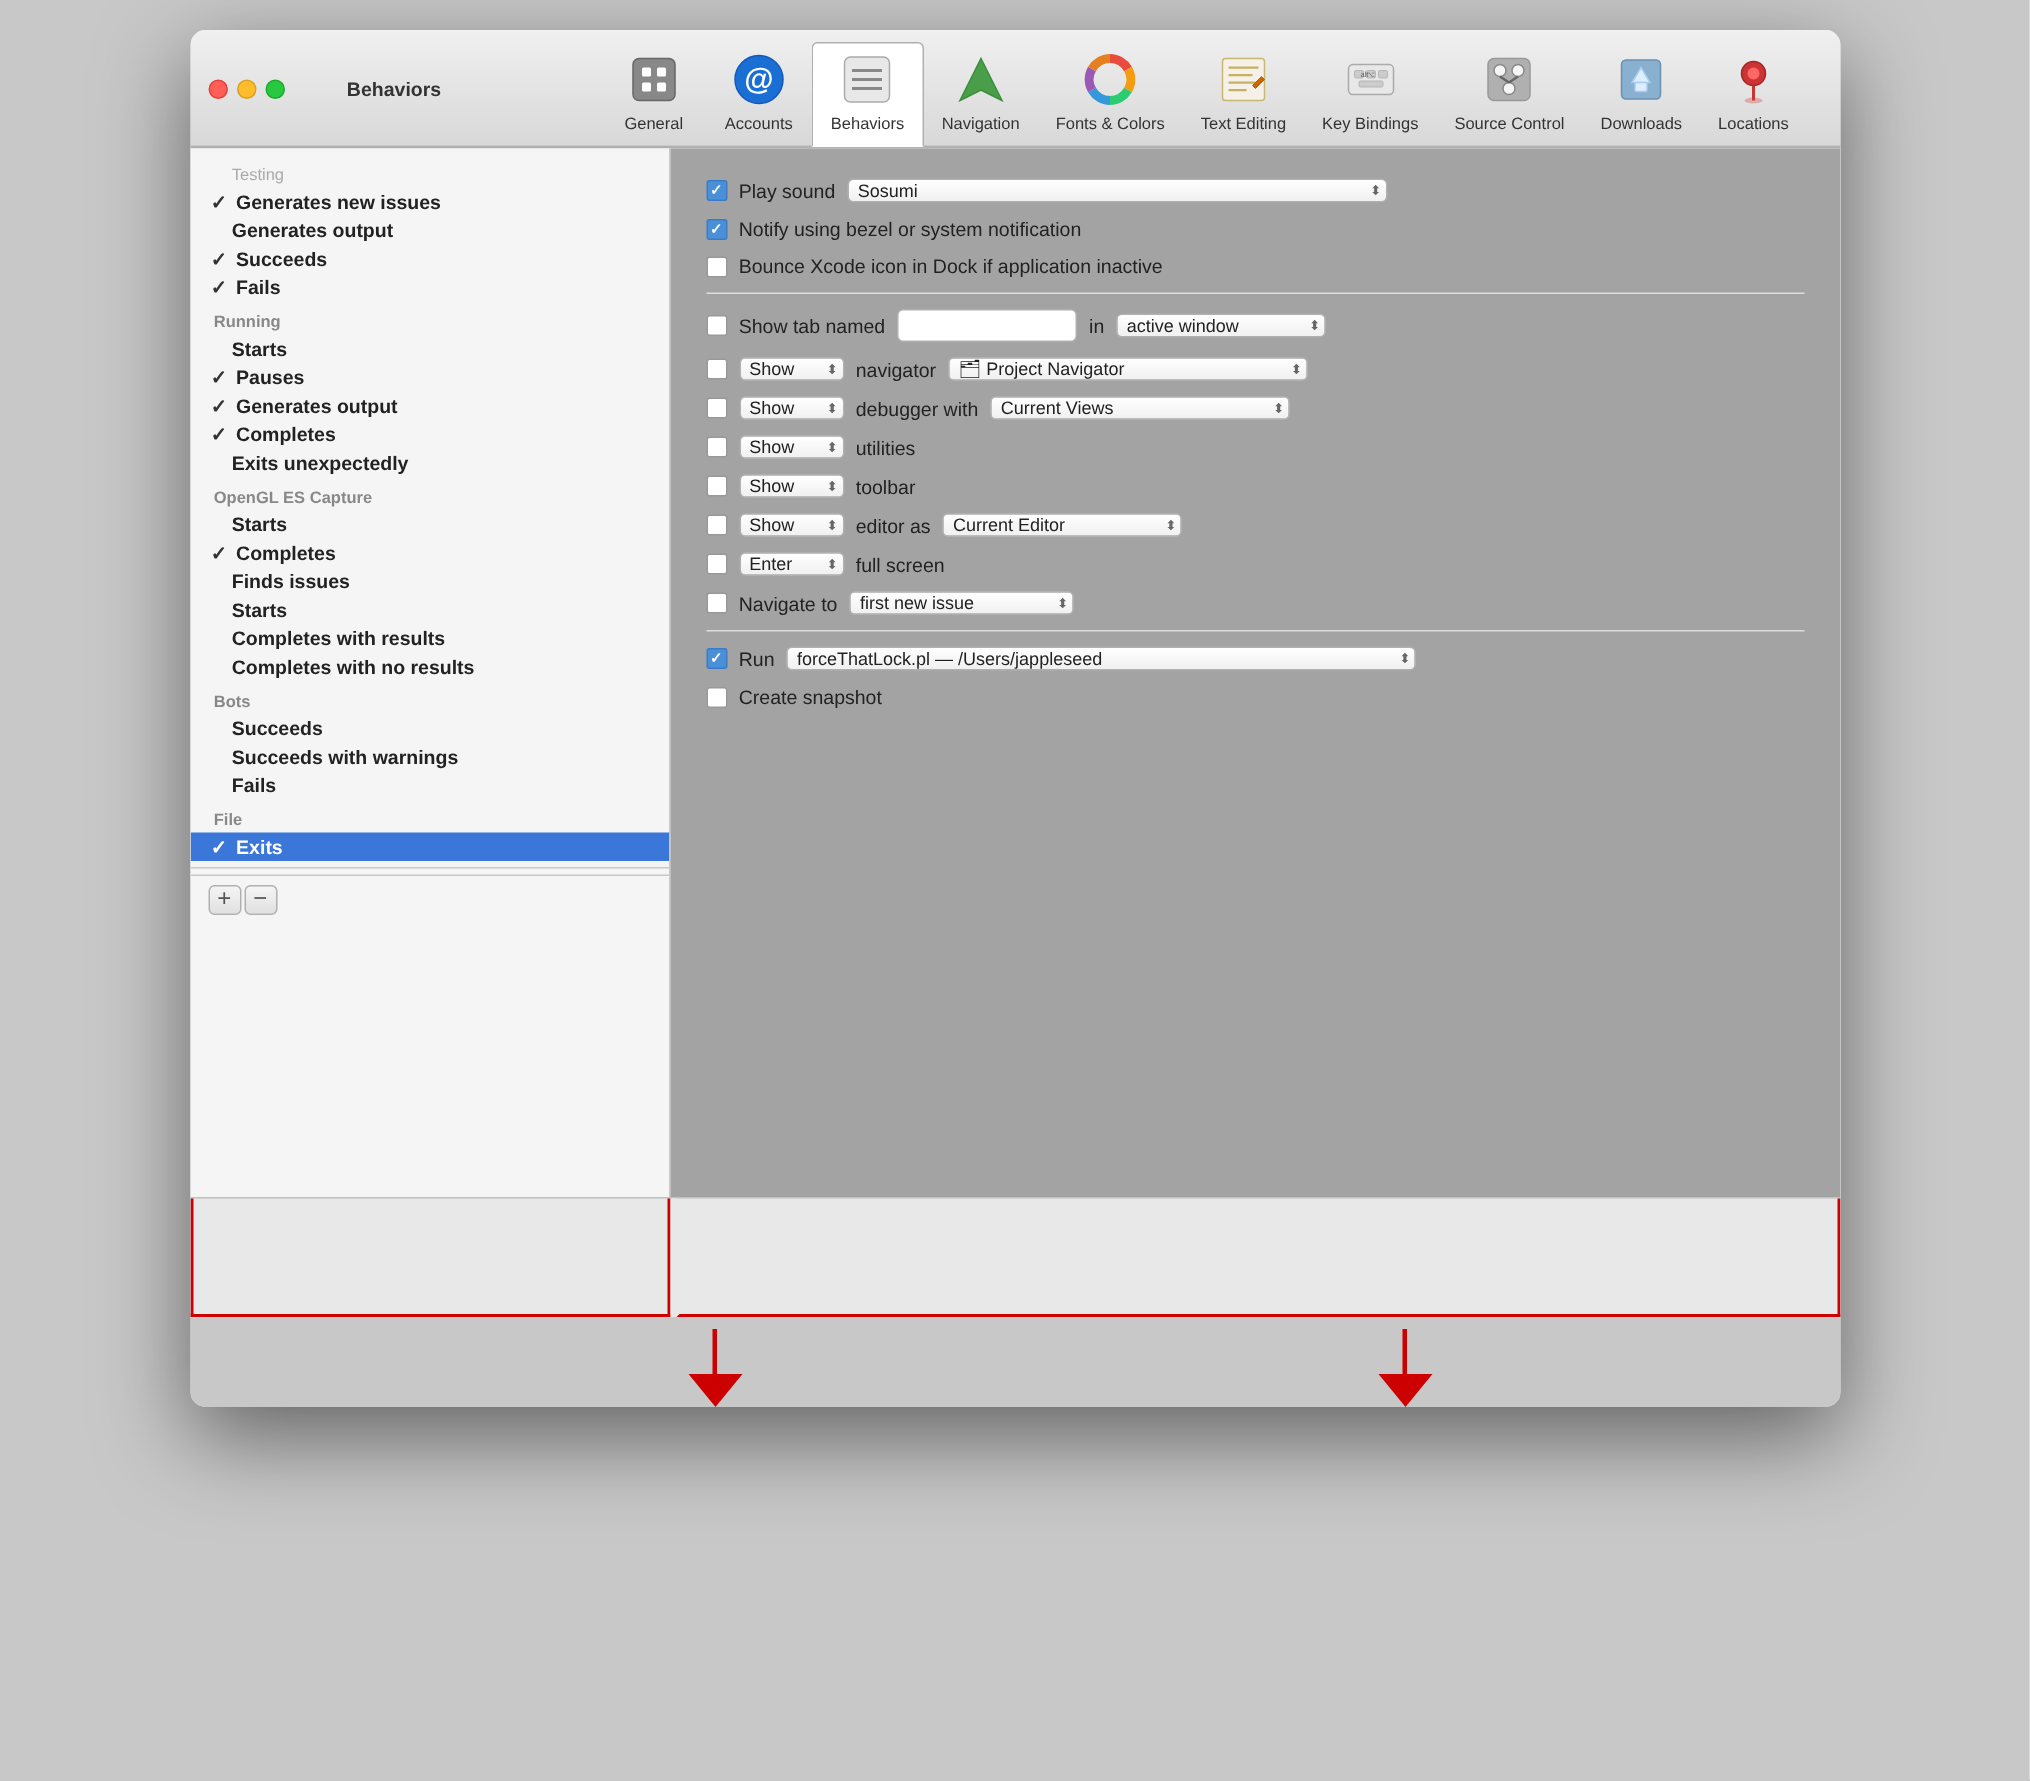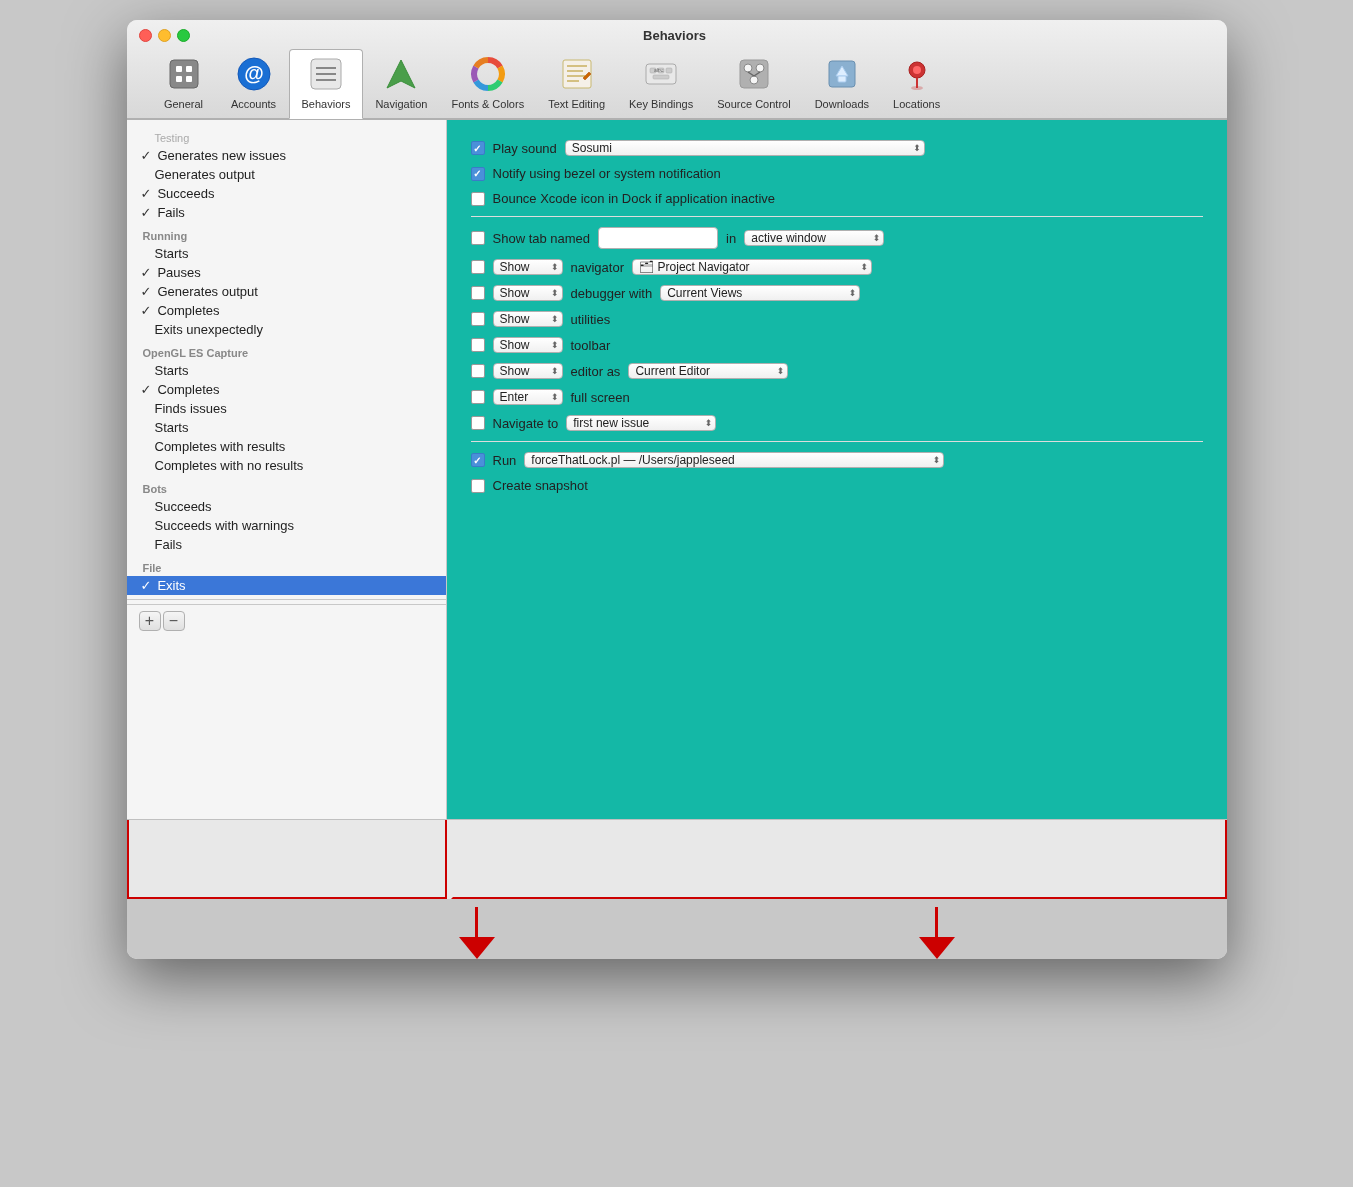--- a/index.html
+++ b/index.html
@@ -22,21 +22,21 @@
       box-shadow: 0 20px 60px rgba(0,0,0,0.5);
       overflow: hidden;
     }
 
     
     .title-bar {
       background: linear-gradient(to bottom, #f0f0f0, #d8d8d8);
       border-bottom: 1px solid #b0b0b0;
       padding: 8px 12px 0;
       display: flex;
-      flex-direction: column;
+      flex-direction: row;
       align-items: center;
     }
 
     .title-bar-top {
       width: 100%;
       display: flex;
       align-items: center;
       margin-bottom: 6px;
     }
 
@@ -132,20 +132,21 @@
     }
 
     .sidebar-item {
       padding: 2px 16px 2px 28px;
       font-size: 13px;
       color: #222;
       cursor: pointer;
       display: flex;
       align-items: center;
       gap: 4px;
+      font-weight: bold;
     }
 
     .sidebar-item.checked::before {
       content: '✓';
       margin-left: -14px;
       margin-right: 2px;
       font-size: 13px;
       color: #333;
     }
 
@@ -183,21 +184,21 @@
       align-items: center;
       justify-content: center;
       color: #555;
       line-height: 1;
     }
 
     
     .right-panel {
       flex: 1;
       padding: 20px 24px;
-      background: #14b8a6;
+      background: #a3a3a3;
     }
 
     .form-row {
       display: flex;
       align-items: center;
       gap: 8px;
       margin-bottom: 10px;
     }
 
     .checkbox {

